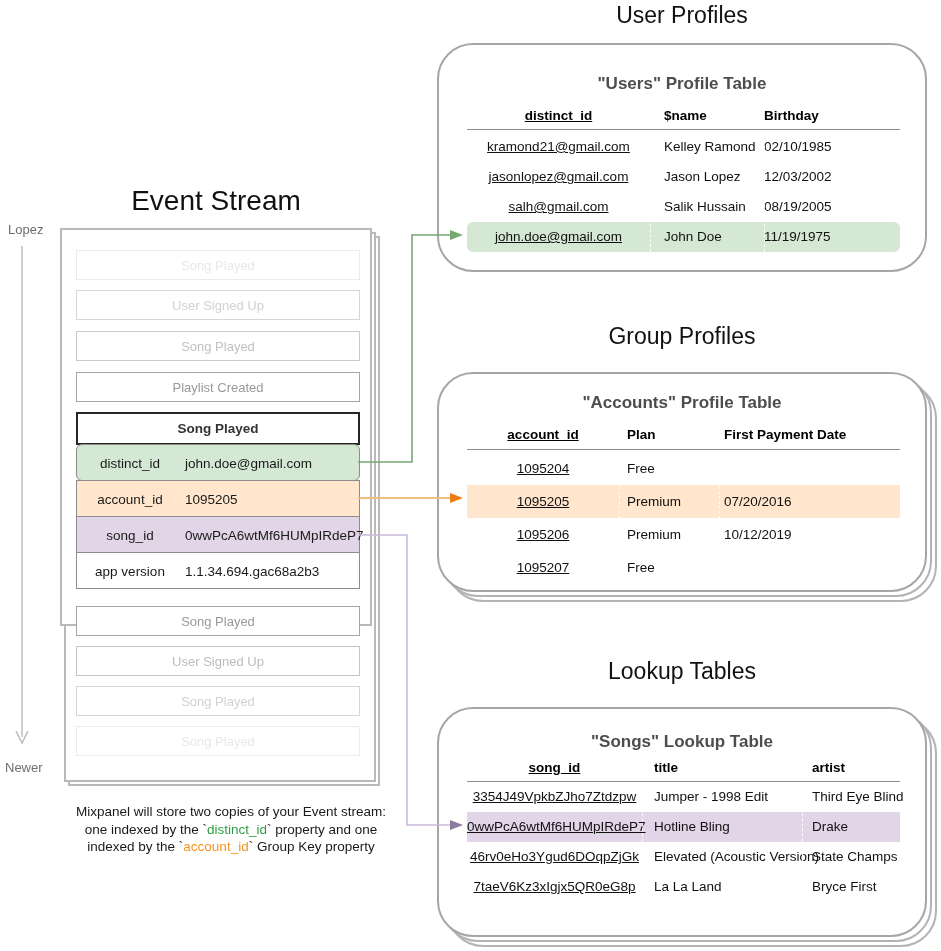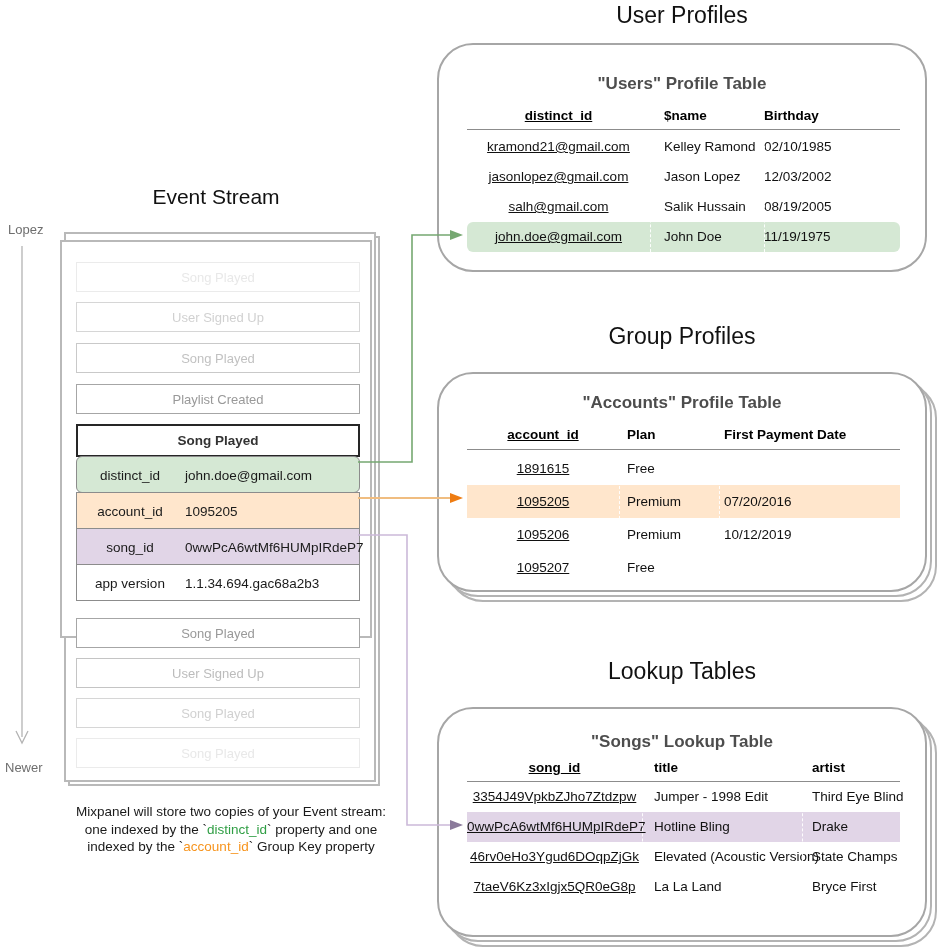--- a/index.html
+++ b/index.html
@@ -1,21 +1,21 @@
 <!DOCTYPE html>
 <html style="--green_fill: #d5e8d4; --green_line: #76a871; --orange_fill: #ffe6cc; --orange_line: #f0bd80; --orange_head: #ee7c12; --purple_fill: #e1d5e7; --purple_line: #cbb9d9; --purple_head: #8b7a9b; --note_green: #2f9e44; --note_orange: #f7941d;"><head>
 <meta charset="utf-8">
 <style>
   html,body{margin:0;padding:0;background:#fff;}
   .page{position:relative;width:941px;height:951px;background:#fff;
         font-family:"Liberation Sans",sans-serif;overflow:hidden;}
 
   
   .section-title{position:absolute;text-align:center;color:#111;font-size:23px;font-weight:400;}
-  .es-title{left:60px;width:312px;top:185px;font-size:21px;}
+  .es-title{left:60px;width:312px;top:185px;font-size:28px;}
   .up-title{left:437px;width:490px;top:2px;}
   .gp-title{left:437px;width:490px;top:323px;}
   .lt-title{left:437px;width:490px;top:658px;}
 
   
   .axis-label{position:absolute;color:#6e6e6e;font-size:13px;}
 
   
   .stack-layer{position:absolute;background:#fff;border:2px solid #b9b9b9;box-sizing:border-box;}
 
@@ -85,21 +85,21 @@
   <div class="section-title es-title">Event Stream</div>
   <div class="section-title up-title">User Profiles</div>
   <div class="section-title lt-title">Lookup Tables</div>
   <div class="section-title gp-title">Group Profiles</div>
 
   <div class="axis-label" style="left:8px;top:222px;">Lopez</div>
   <div class="axis-label" style="left:5px;top:760px;">Newer</div>
 
   <div class="stack-layer" style="left:68px;top:236px;width:312px;height:550px;"></div>
   <div class="stack-layer" style="left:64px;top:232px;width:312px;height:550px;"></div>
-  <div class="stack-layer" style="left:60px;top:240px;width:312px;height:398px;">
+  <div class="stack-layer" style="left:60px;top:228px;width:312px;height:398px;">
 
     <div class="es-box f22" style="top:20px;">Song Played</div>
     <div class="es-box f45" style="top:60px;">User Signed Up</div>
     <div class="es-box f60" style="top:101px;">Song Played</div>
     <div class="es-box" style="top:142px;">Playlist Created</div>
 
     <div class="ev-expanded">
       <div class="ev-header">Song Played</div>
       <div class="ev-row bg-green">
         <span class="ev-key">distinct_id</span>
@@ -161,21 +161,21 @@
   <div class="card-back" style="left:442px;top:377px;height:220px;"></div>
   <div class="card accounts" style="left:437px;top:372px;height:220px;">
     <div class="card-title" style="top:19px;">"Accounts" Profile Table</div>
     <div class="t-row t-head" style="top:47px;height:28px;line-height:28px;">
       <span class="c1 u">account_id</span>
       <span class="c2">Plan</span>
       <span class="c3">First Payment Date</span>
     </div>
     <div class="rule" style="top:75px;"></div>
     <div class="t-row" style="top:78px;">
-      <span class="c1 u">1891615</span>
+      <span class="c1 u">1095204</span>
       <span class="c2">Free</span>
       <span class="c3"></span>
     </div>
     <div class="t-row bg-orange" style="top:111px;">
       <span class="c1 u">1095205</span>
       <span class="c2">Premium</span>
       <span class="c3">07/20/2016</span>
     </div>
     <div class="t-row" style="top:144px;">
       <span class="c1 u">1095206</span>

